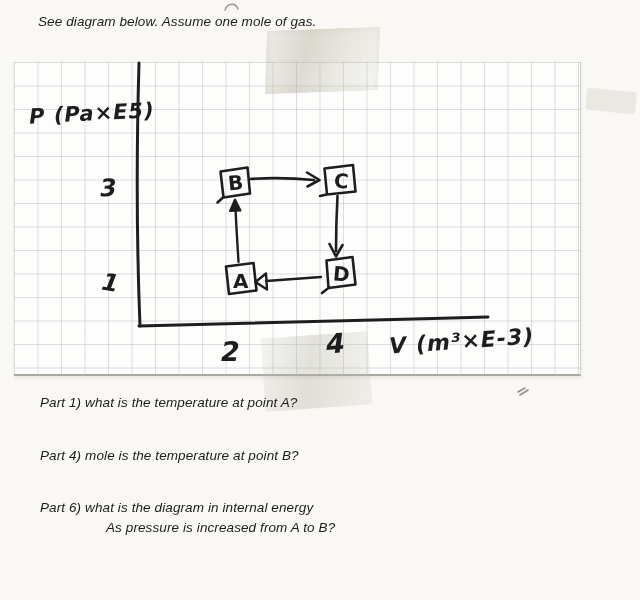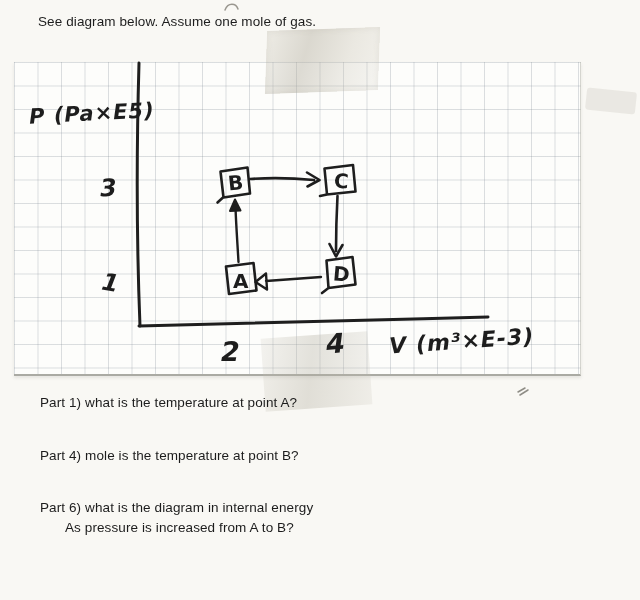--- a/index.html
+++ b/index.html
@@ -3,21 +3,21 @@
 <meta charset="utf-8">
 <style>
   html,body{margin:0;padding:0;}
   .page{
     position:relative;width:640px;height:600px;overflow:hidden;
     background:#f9f8f4;
     font-family:"Liberation Sans",sans-serif;
   }
   .intro{
     position:absolute;left:38px;top:14px;
-    font-size:13.5px;color:#1d1d1d;letter-spacing:.1px;
+    font-size:13.5px;color:#1d1d1d;letter-spacing:.1px;font-style:italic;
   }
   .paper{
     position:absolute;left:14px;top:62px;width:566px;height:312px;
     background-color:#fdfdfb;
     background-image:
       linear-gradient(to right, rgba(128,138,150,0.28) 1px, transparent 1px),
       linear-gradient(to bottom, rgba(128,138,150,0.28) 1px, transparent 1px);
     background-size:23.5px 23.5px;
     border-bottom:2px solid #aaaaa3;
     border-right:1px solid rgba(180,180,172,0.55);
@@ -36,23 +36,23 @@
     background:linear-gradient(100deg, rgba(198,194,182,0.18) 0%, rgba(180,176,162,0.36) 45%, rgba(200,196,184,0.2) 100%);
   }
   .smudge-right{
     left:586px;top:90px;width:50px;height:22px;
     transform:rotate(6deg);
     background:rgba(205,202,194,0.35);border-radius:3px;
   }
   .ink{position:absolute;left:0;top:0;z-index:5;}
   .question{
     position:absolute;left:40px;
-    font-size:13.5px;line-height:17px;color:#1c1c1c;letter-spacing:.1px;
+    font-size:13.5px;line-height:17px;color:#1c1c1c;letter-spacing:.1px;font-style:italic;
   }
-  .q-line2{margin-left:25px;margin-top:3px;}
+  .q-line2{margin-left:66px;margin-top:3px;}
   .hand{font-family:"DejaVu Sans",sans-serif;font-style:italic;font-weight:bold;fill:#1d1d1d;}
   .hand-letter{font-family:"DejaVu Sans",sans-serif;font-weight:bold;fill:#1d1d1d;}
 </style>
 </head>
 <body>
 
 <div class="page">
 
   <div class="intro">See diagram below. Assume one mole of gas.</div>
 

